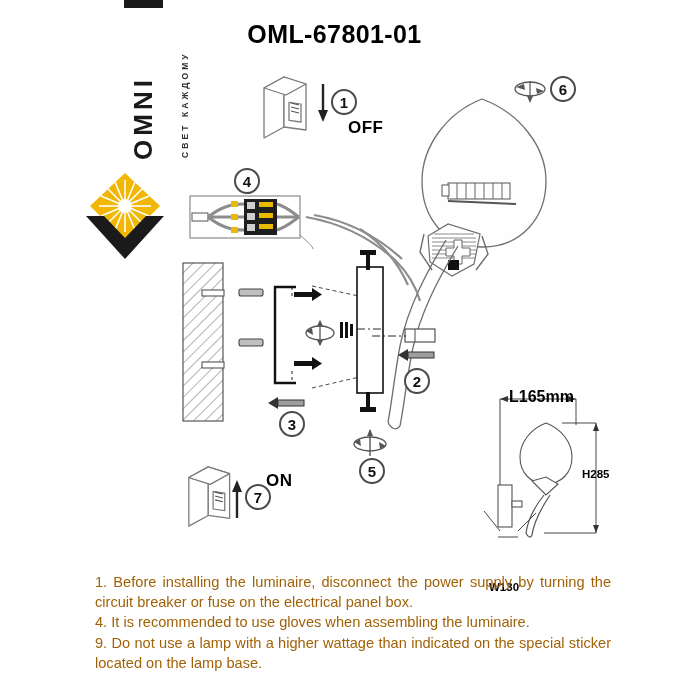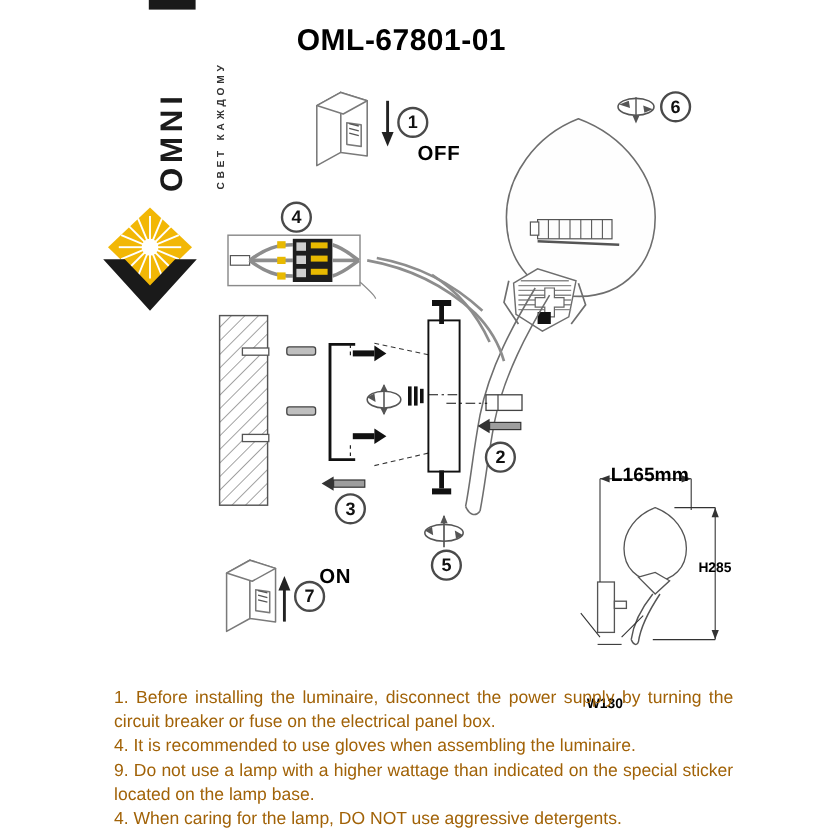--- a/index.html
+++ b/index.html
@@ -363,17 +363,16 @@
 </svg>
 <div class="abs" style="left:509px;top:388px;font-size:16px;font-weight:bold;">L165mm</div>
 <div class="abs" style="left:568px;top:468px;font-size:11.5px;font-weight:bold;margin-left:14px;">H285</div>
 <div class="abs" style="left:489px;top:537px;font-size:11.5px;font-weight:bold;margin-top:44px;">W130</div>
 
 
 <div class="abs" id="instructions">
   <p>1. Before installing the luminaire, disconnect the power supply by turning the circuit breaker or fuse on the electrical panel box.</p>
   <p class="last">4. It is recommended to use gloves when assembling the luminaire.</p>
   <p>9. Do not use a lamp with a higher wattage than indicated on the special sticker located on the lamp base.</p>
-  <p class="last">4. When caring for the lamp, DO NOT use aggressive detergents.</p>
 </div>
 
 
 
 
 </body></html>

